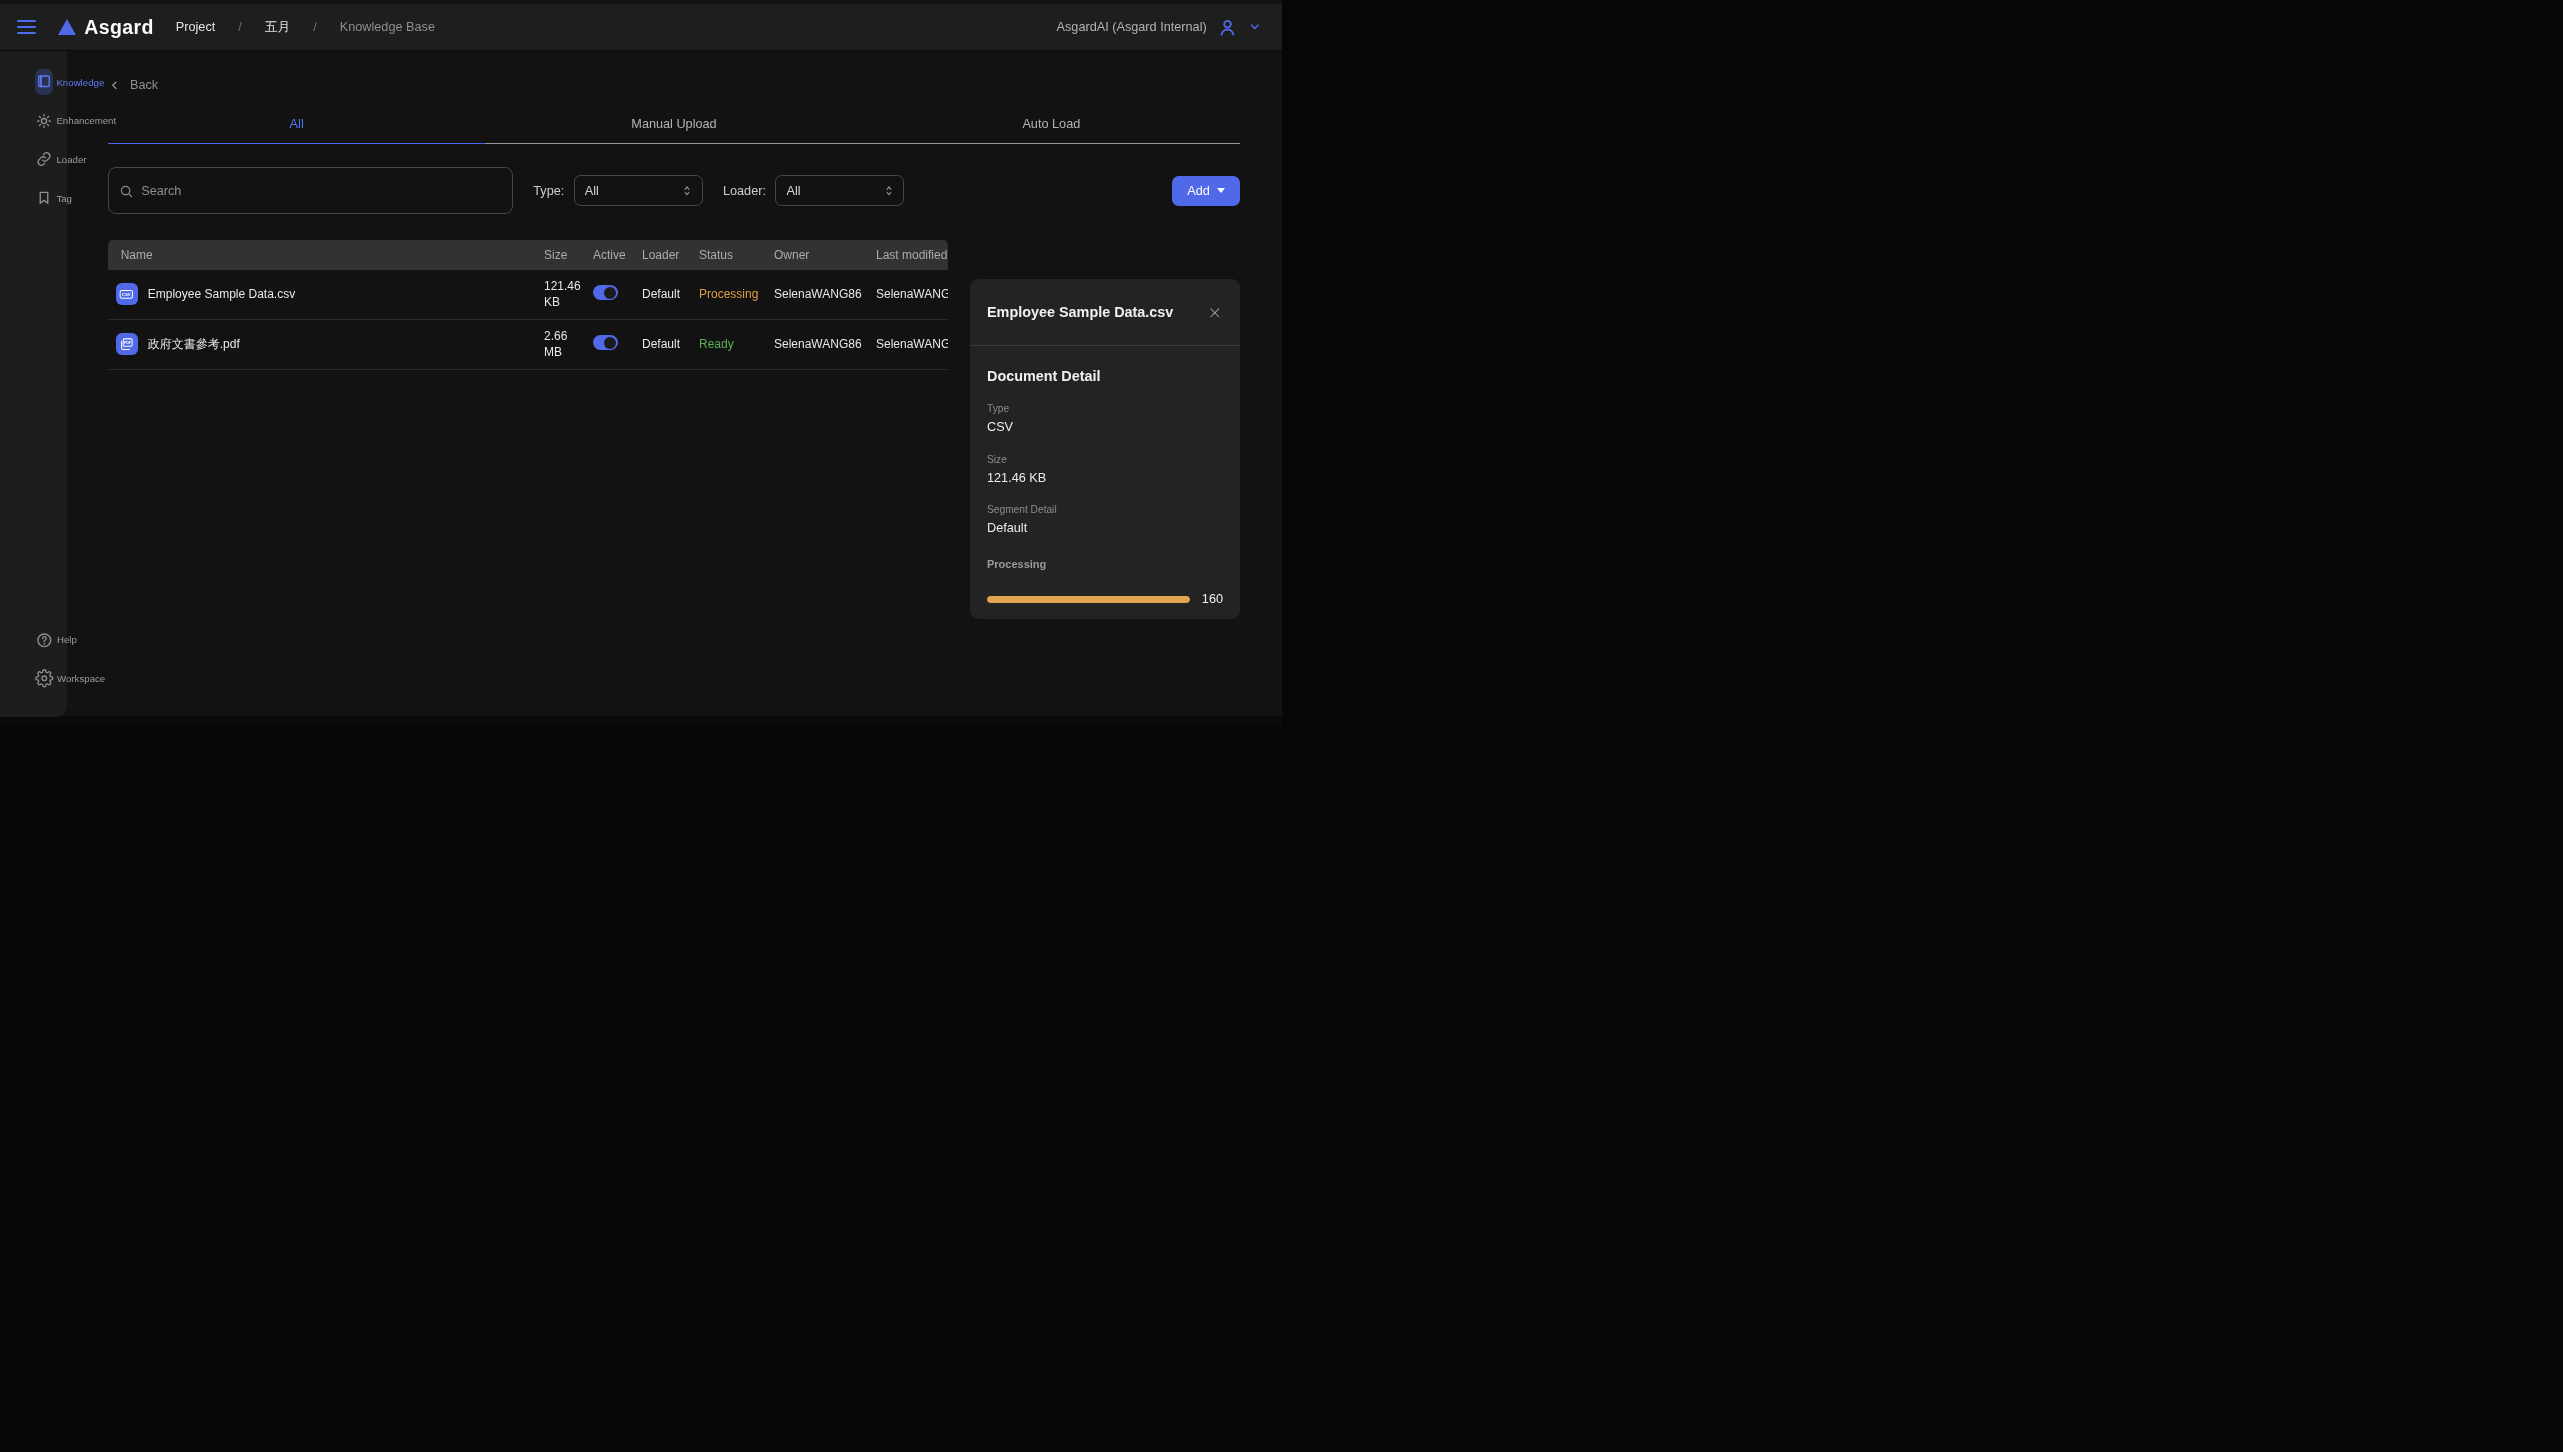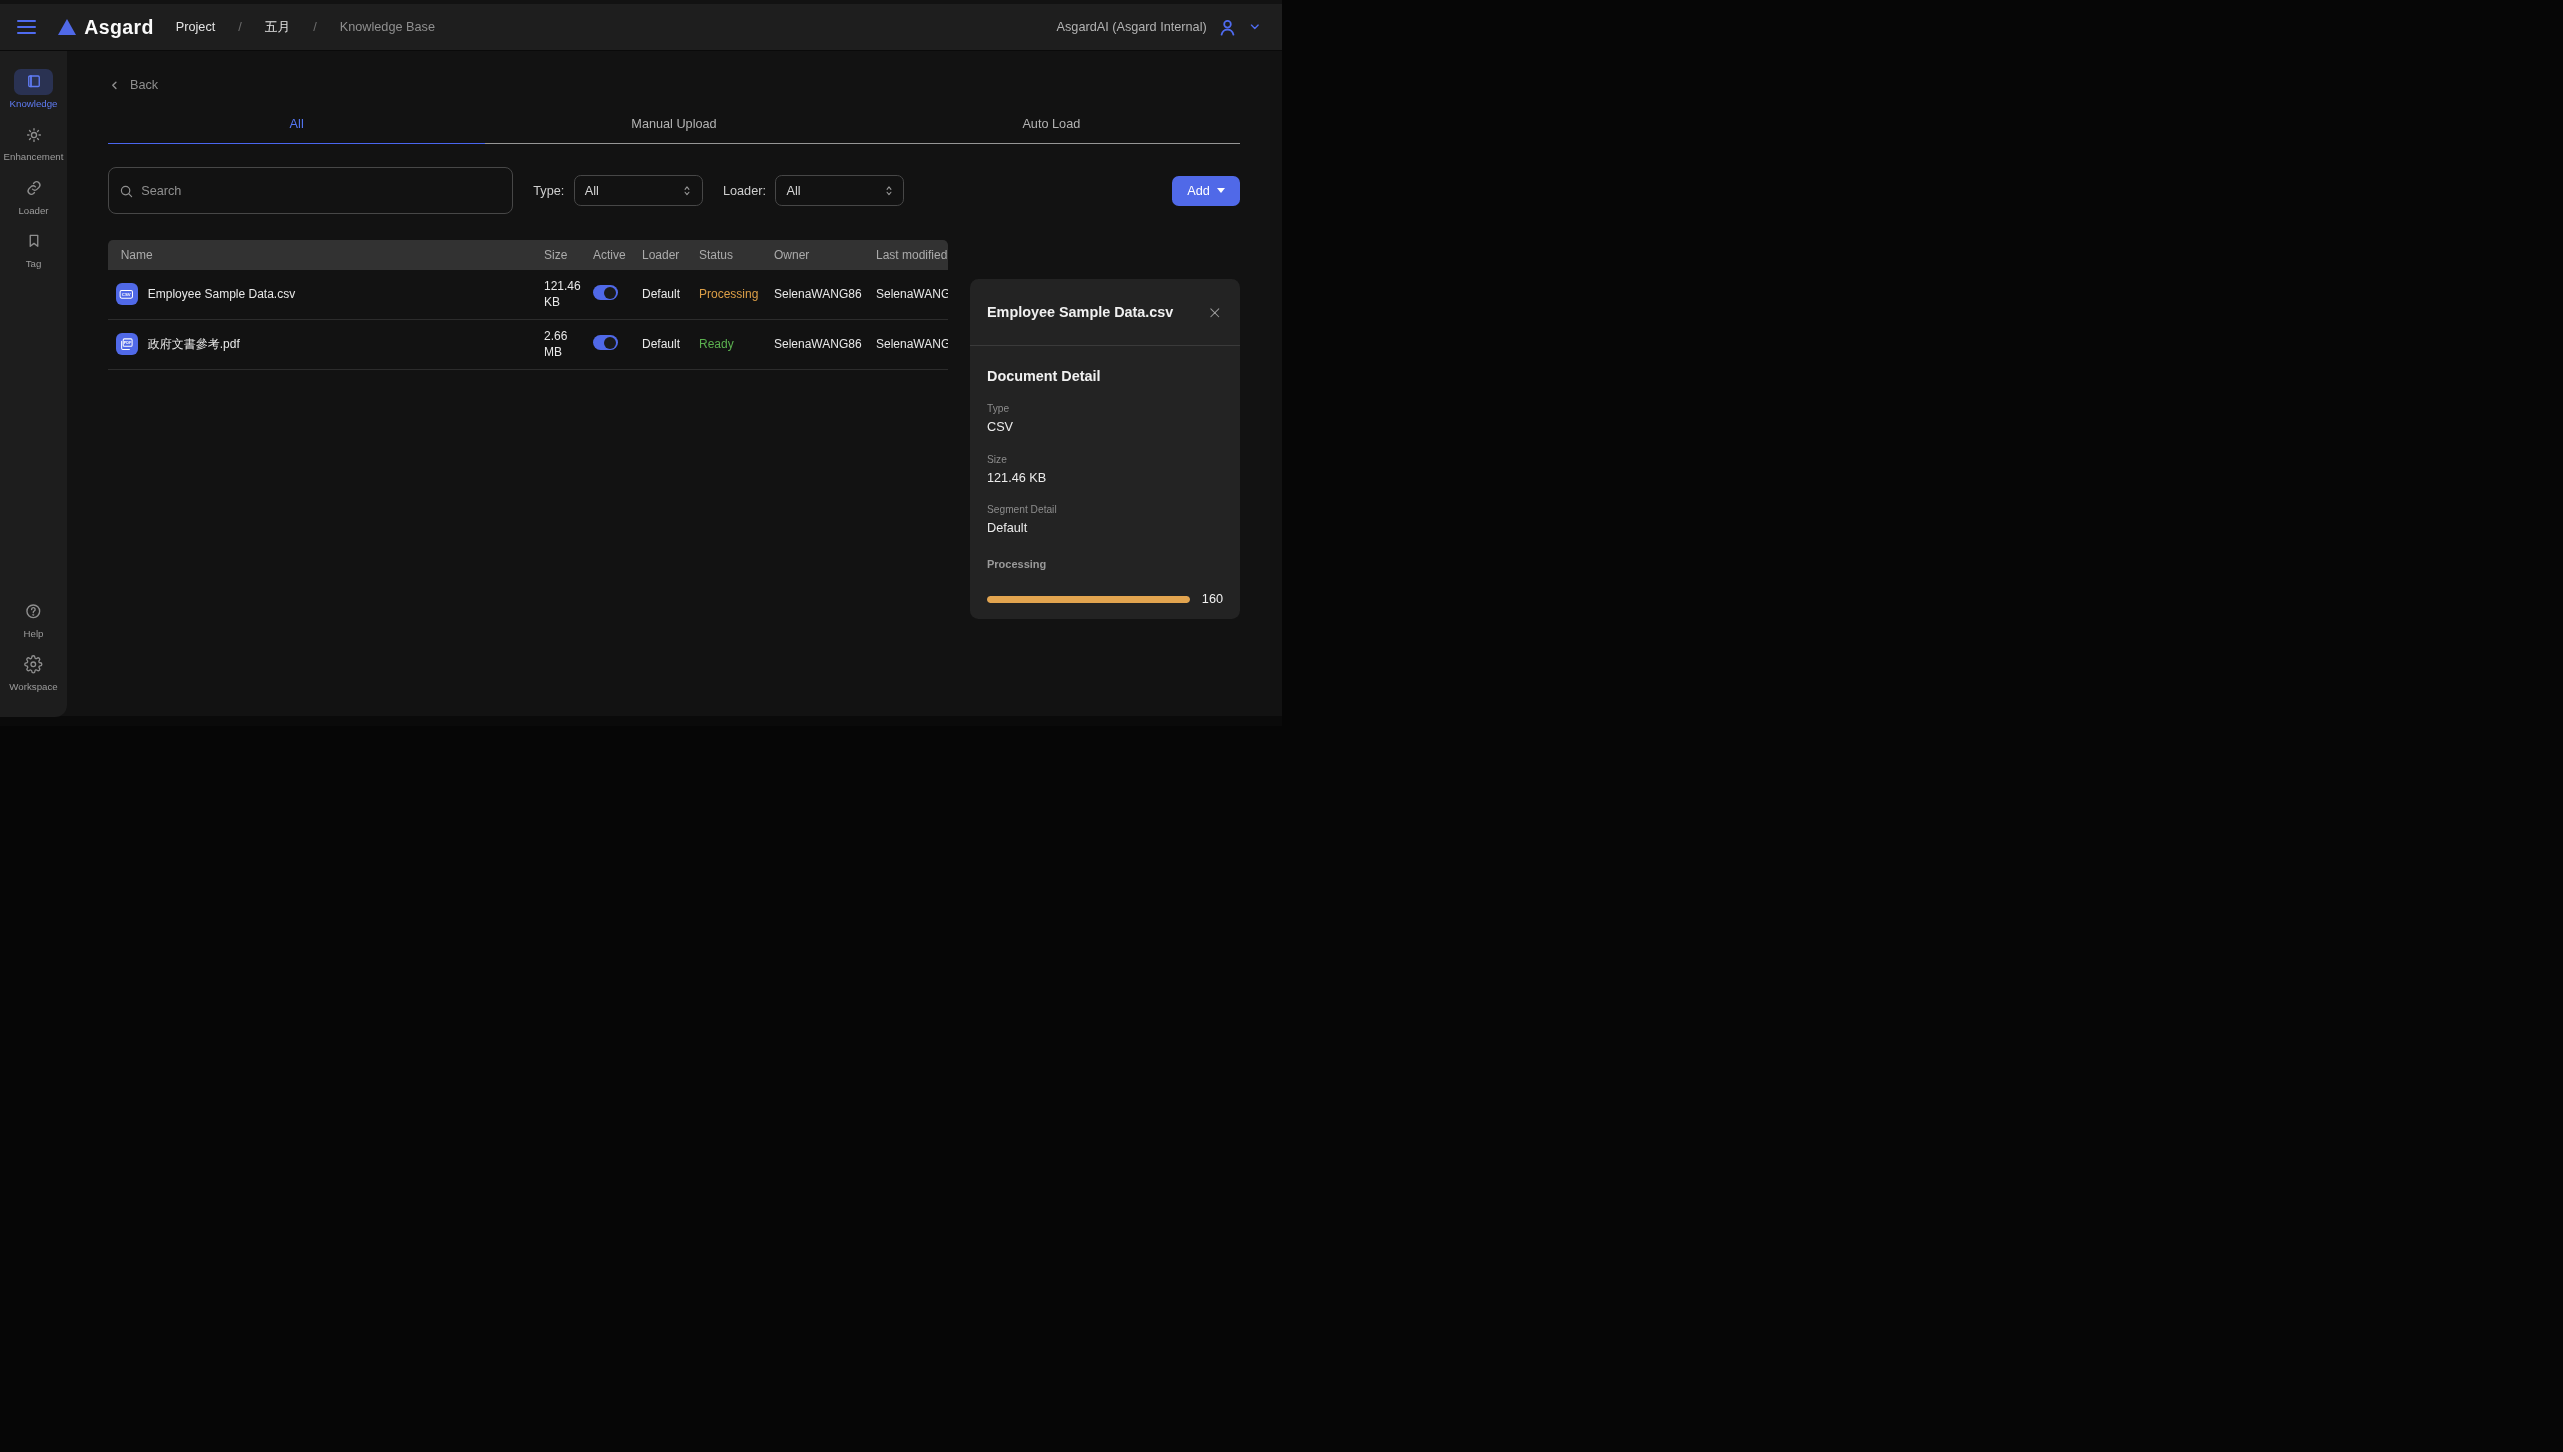--- a/index.html
+++ b/index.html
@@ -22,22 +22,22 @@
   .crumb-sep { color:#6d6d6d; }
   .crumb.current { color:#8f8f8f; }
   .topbar-right { margin-left:auto; display:flex; align-items:center; gap:10.2px; }
   .account-label { font-size:12.7px; color:#b3b3b3; }
   .icon-btn { background:none; border:none; cursor:pointer; display:grid; place-items:center; padding:0; }
 
   
   .sidebar { position:absolute; left:0; top:47px; width:67px; height:670px; background:#1d1d1d;
              border-radius:0 0 12px 0; display:flex; flex-direction:column; align-items:center;
              padding:22px 0 25.4px 0; z-index:5; }
-  .side-item { width:100%; display:flex; flex-direction:column; align-items:center; gap:3.4px;
-               margin-bottom:12.7px; cursor:pointer; background:none; border:none; }
+  .side-item { width:100%; display:flex; flex-direction:row; align-items:center; gap:3.4px;
+               margin-bottom:12.7px; cursor:pointer; background:none; border:none;padding-left:35px; }
   .side-icon-wrap { width:39px; height:26px; border-radius:6.8px; display:grid; place-items:center; color:#8f8f8f; }
   .side-item.active .side-icon-wrap { background:#2a3252; color:#5f7bf3; }
   .side-label { font-size:9.7px; color:#9c9c9c; }
   .side-item.active .side-label { color:#5f7bf3; }
   .side-spacer { margin-top:auto; }
   .side-item svg { display:block; }
 
   
   .main { position:absolute; left:67px; top:47px; right:0; bottom:0; background:#121212; padding:0 42px 0 41px; }
   .back-row { margin-top:31px; display:inline-flex; align-items:center; gap:9.3px; color:#8f8f8f;

